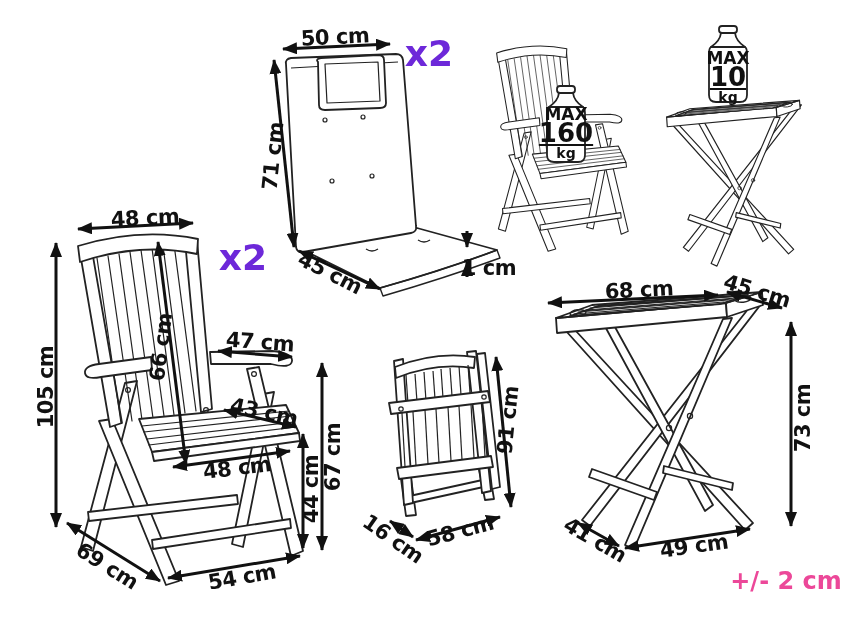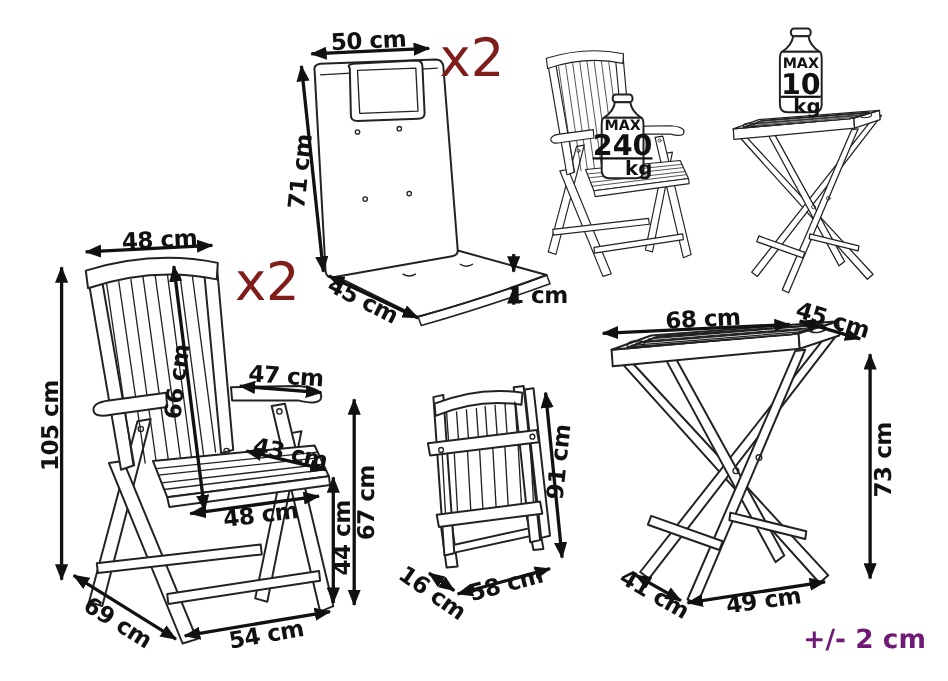--- a/index.html
+++ b/index.html
@@ -1,28 +1,28 @@
 <!DOCTYPE html>
 <html><head>
 <meta charset="utf-8">
 <style>
   html,body{margin:0;padding:0;background:#fff;}
   #stage{position:relative;width:862px;height:619px;background:#fff;overflow:hidden;
          font-family:"DejaVu Sans",sans-serif;}
   #art{position:absolute;left:0;top:0;}
   .dim{position:absolute;font-weight:700;font-size:21px;color:#111;white-space:nowrap;
        letter-spacing:-0.5px;transform:translate(-50%,-50%);}
-  .qty{position:absolute;font-weight:400;font-size:48px;color:#7f1d1d;white-space:nowrap;
+  .qty{position:absolute;font-weight:700;font-size:36px;color:#6d28d9;white-space:nowrap;
        transform:translate(-50%,-50%);}
-  .tol{position:absolute;font-weight:700;font-size:24px;color:#701a75;white-space:nowrap;
+  .tol{position:absolute;font-weight:700;font-size:24px;color:#ec4899;white-space:nowrap;
        transform:translate(-50%,-50%);}
   .wt{position:absolute;text-align:center;color:#111;font-weight:700;transform:translate(-50%,0);}
-  .wt .l1{display:block;font-size:13px;line-height:13px;}
+  .wt .l1{display:block;font-size:17px;line-height:13px;}
   .wt .l2{display:block;font-size:26px;line-height:25px;text-decoration:underline;}
-  .wt .l3{display:block;font-size:18px;line-height:15px;text-align:right;}
+  .wt .l3{display:block;font-size:14px;line-height:15px;}
 </style>
 </head>
 <body>
 
 <div id="stage">
 
   <svg id="art" width="862" height="619" viewBox="0 0 862 619">
     <defs>
       <marker id="ah" markerUnits="userSpaceOnUse" markerWidth="15" markerHeight="12" refX="14" refY="6" orient="auto-start-reverse">
         <path d="M0,0 L15,6 L0,12 Z" fill="#111"></path>
@@ -219,21 +219,21 @@
   <div class="dim" style="left:460px;top:531px;transform:translate(-50%,-50%) rotate(-15deg);">58 cm</div>
 
   <div class="dim" style="left:639px;top:290px;transform:translate(-50%,-50%) rotate(-3deg);">68 cm</div>
   <div class="dim" style="left:757px;top:291px;transform:translate(-50%,-50%) rotate(17deg);">45 cm</div>
   <div class="dim" style="left:803px;top:418px;transform:translate(-50%,-50%) rotate(-90deg);">73 cm</div>
   <div class="dim" style="left:595px;top:540px;transform:translate(-50%,-50%) rotate(30deg);">41 cm</div>
   <div class="dim" style="left:694px;top:546px;transform:translate(-50%,-50%) rotate(-8deg);">49 cm</div>
 
   <div class="wt" style="left:566px;top:108px;">
     <span class="l1">MAX</span>
-    <span class="l2">240</span>
+    <span class="l2">160</span>
     <span class="l3">kg</span>
   </div>
   <div class="wt" style="left:728px;top:52px;">
     <span class="l1">MAX</span>
     <span class="l2">10</span>
     <span class="l3">kg</span>
   </div>
 
   <div class="tol" style="left:786px;top:581px;">+/- 2 cm</div>
 </div>

